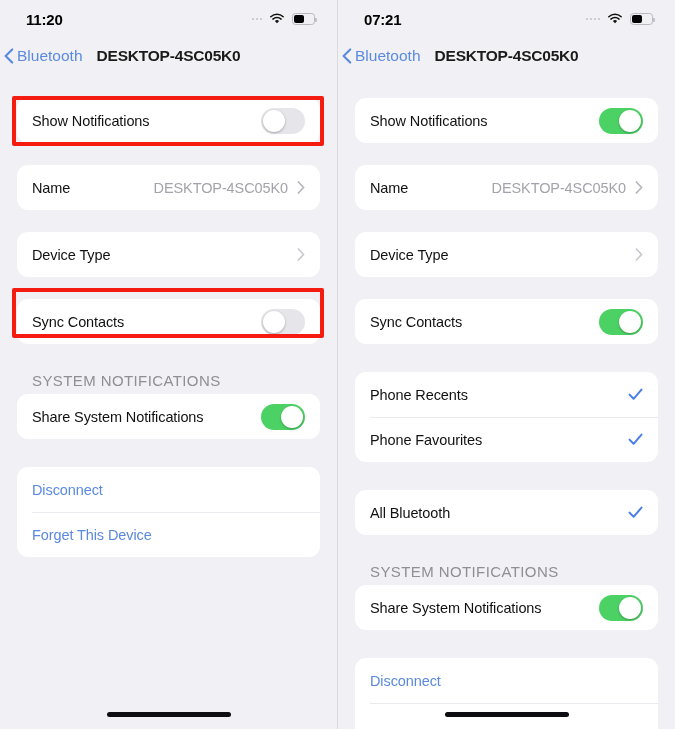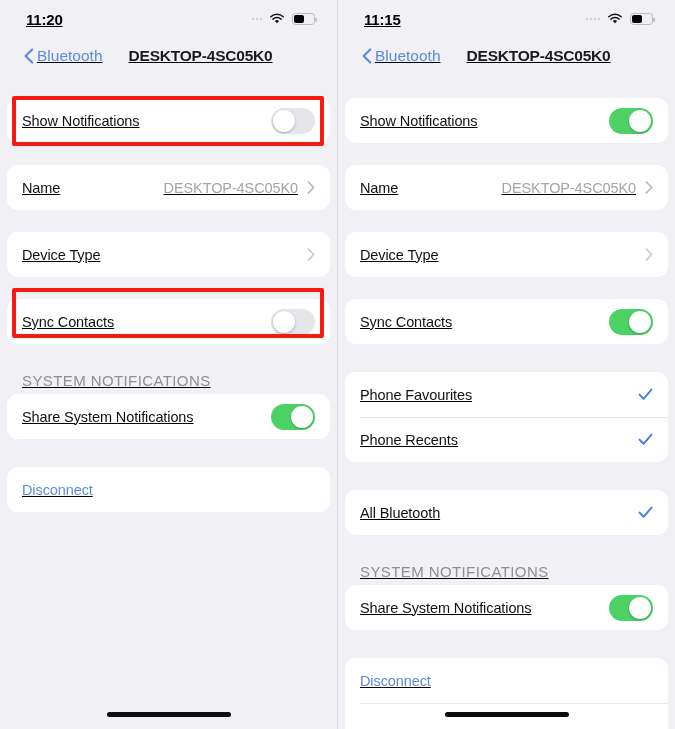--- a/index.html
+++ b/index.html
@@ -16,21 +16,20 @@
     display: flex;
     width: 675px;
     height: 729px;
   }
 
   .phone {
     position: relative;
     background: #f1f1f5;
     height: 729px;
     overflow: hidden;
-    text-decoration: underline;
   }
   .phone.left  { width: 338px; border-right: 1px solid #d9d9e0; }
   .phone.right { width: 337px; }
 
   
   .statusbar {
     height: 38px;
     display: flex;
     align-items: center;
     justify-content: space-between;
@@ -81,42 +80,42 @@
     width: 52%;
     background: #000;
     border-radius: 2px;
   }
 
   
   .navbar {
     height: 36px;
     display: flex;
     align-items: center;
-    padding: 0 24px;
-    gap: 15px;
+    padding: 0 4px;
+    gap: 3px;
   }
   .back-link {
     display: flex;
     align-items: center;
     gap: 3px;
     color: #5a8ae0;
     font-size: 15.5px;
     cursor: pointer;
   }
   .chev-back { width: 10px; height: 16px; flex: none; }
   .nav-title {
     font-size: 15.5px;
     font-weight: bold;
     color: #1a1a1a;
     margin-left: 11px;
     letter-spacing: -0.2px;
   }
 
   
-  .content { padding: 0 7px; position: relative; }
+  .content { padding: 0 17px; position: relative; }
 
   .card {
     background: #fff;
     border-radius: 11px;
     overflow: hidden;
   }
   .row {
     height: 45px;
     display: flex;
     align-items: center;
@@ -303,34 +302,37 @@
             </span>
         </div>
       </div>
 
       <div class="gap-l"></div>
 
       <div class="card">
         <div class="row">
           <span class="row-label link">Disconnect</span>
         </div>
+        <div class="row">
+          <span class="row-label link">Forget This Device</span>
+        </div>
       </div>
 
     </div>
 
     <div class="hl" style="left:12px; top:96px; width:312px; height:50px;"></div>
     <div class="hl" style="left:12px; top:288px; width:312px; height:50px;"></div>
 
     <div class="home-ind"></div>
   </div>
 
   <div class="phone right">
 
     <div class="statusbar">
-      <div class="status-time">11:15</div>
+      <div class="status-time">07:21</div>
       <div class="status-icons">
         <span class="sig-dots">
             <i></i>
             <i></i>
             <i></i>
             <i></i>
           </span>
         <svg class="wifi" viewBox="0 0 16 12">
           <path d="M8 10.3 L5.9 7.9 A3.4 3.4 0 0 1 10.1 7.9 Z" fill="#111"></path>
           <path d="M3.9 6.1 A6 6 0 0 1 12.1 6.1" stroke="#111" stroke-width="1.5" fill="none" stroke-linecap="round"></path>
@@ -397,31 +399,31 @@
               <i></i>
             </span>
         </div>
       </div>
 
       <div class="gap-l"></div>
 
 
       <div class="card">
         <div class="row">
+          <span class="row-label">Phone Recents</span>
+          <svg class="check" viewBox="0 0 15 15">
+            <path d="M1.5 7.6 L5.6 11.8 L13.5 2.6" stroke="#4a7fe8" stroke-width="2" fill="none" stroke-linecap="round" stroke-linejoin="round"></path>
+          </svg>
+        </div>
+        <div class="row">
           <span class="row-label">Phone Favourites</span>
           <svg class="check" viewBox="0 0 15 15">
             <path d="M1.5 7.6 L5.6 11.8 L13.5 2.6" stroke="#4a7fe8" stroke-width="2" fill="none" stroke-linecap="round" stroke-linejoin="round"></path>
           </svg>
         </div>
-        <div class="row">
-          <span class="row-label">Phone Recents</span>
-          <svg class="check" viewBox="0 0 15 15">
-            <path d="M1.5 7.6 L5.6 11.8 L13.5 2.6" stroke="#4a7fe8" stroke-width="2" fill="none" stroke-linecap="round" stroke-linejoin="round"></path>
-          </svg>
-        </div>
       </div>
 
       <div class="gap-l"></div>
 
       <div class="card">
         <div class="row">
           <span class="row-label">All Bluetooth</span>
           <svg class="check" viewBox="0 0 15 15">
             <path d="M1.5 7.6 L5.6 11.8 L13.5 2.6" stroke="#4a7fe8" stroke-width="2" fill="none" stroke-linecap="round" stroke-linejoin="round"></path>
           </svg>

